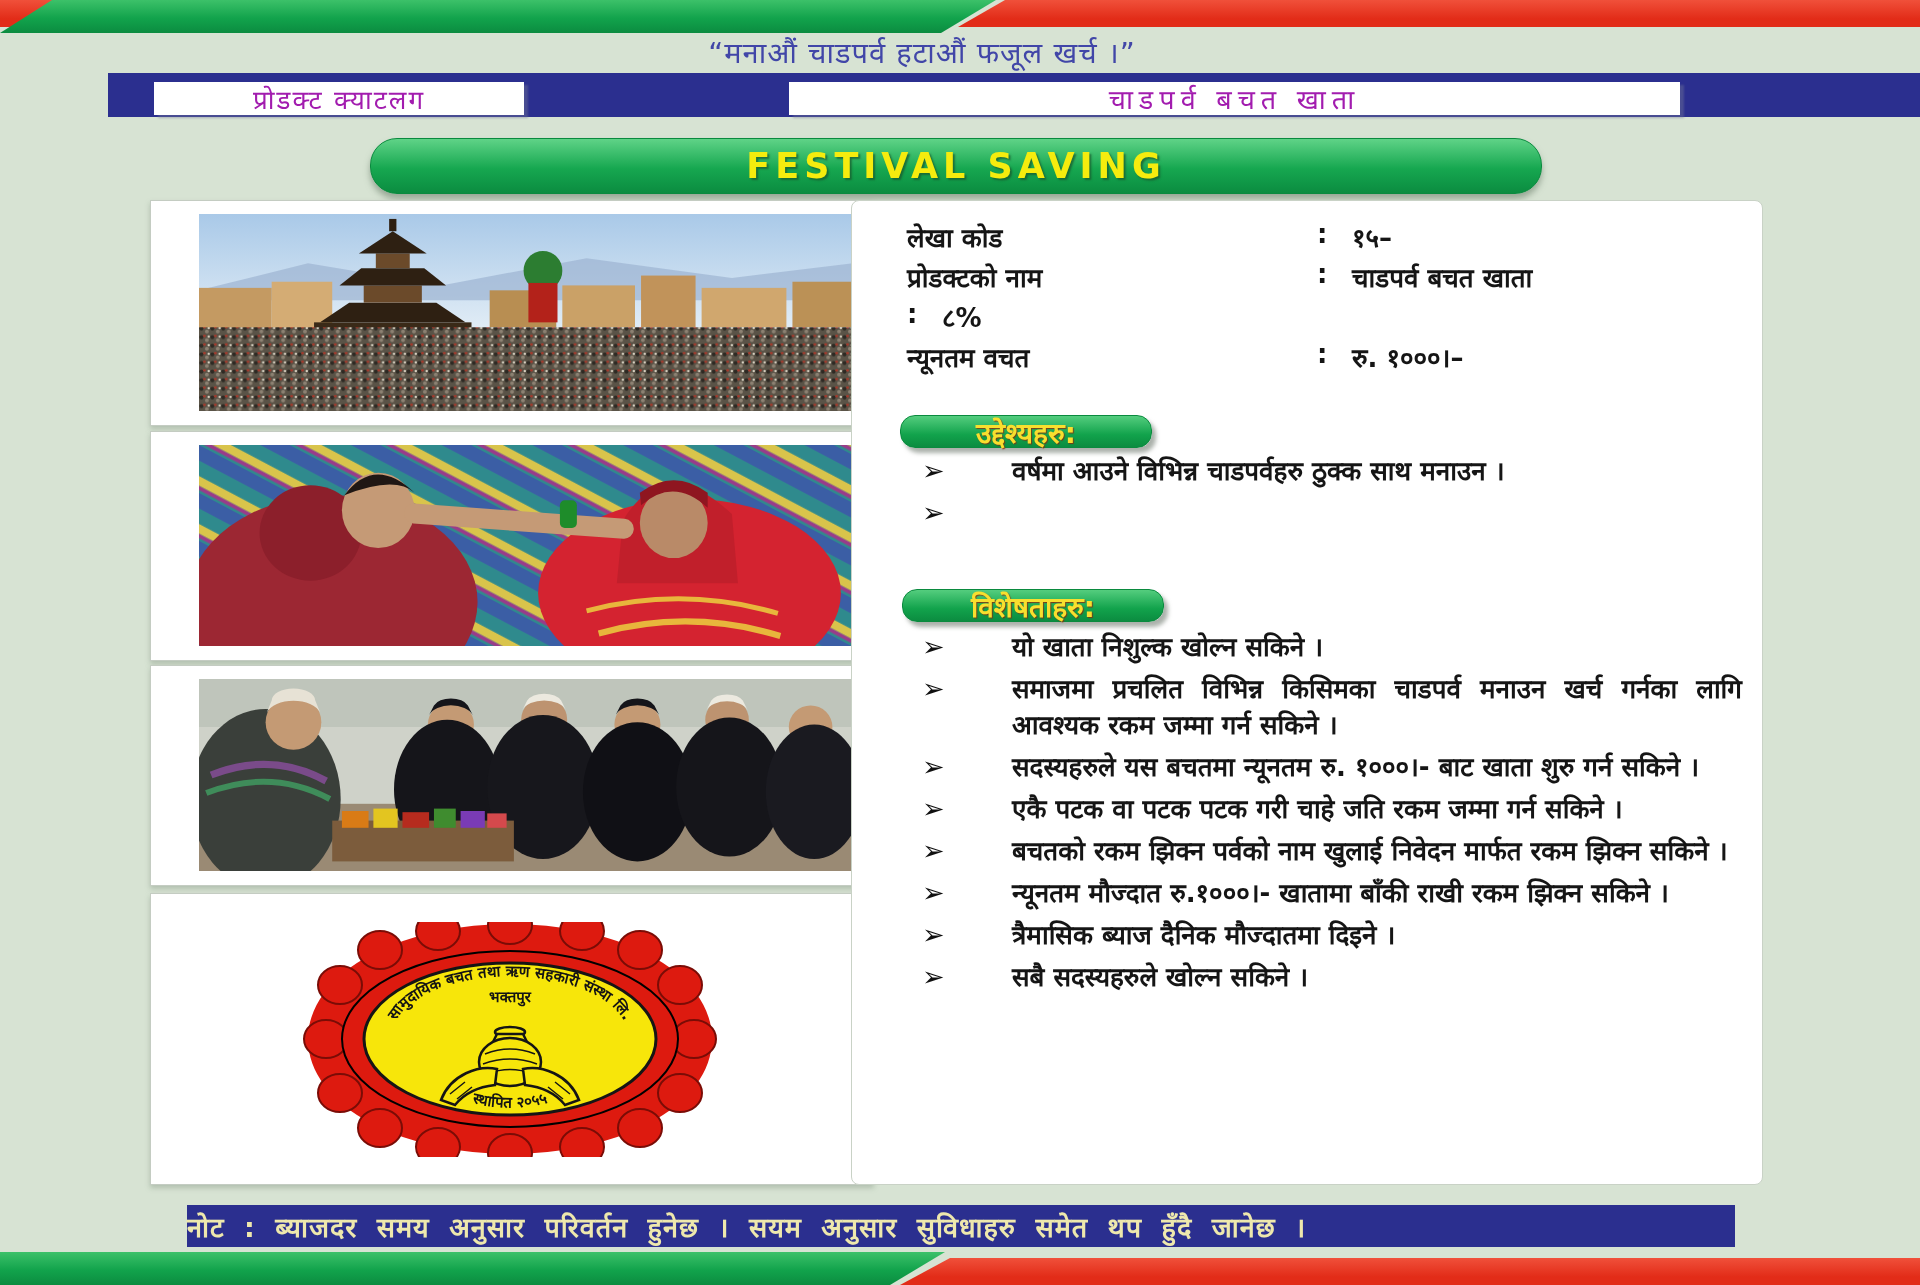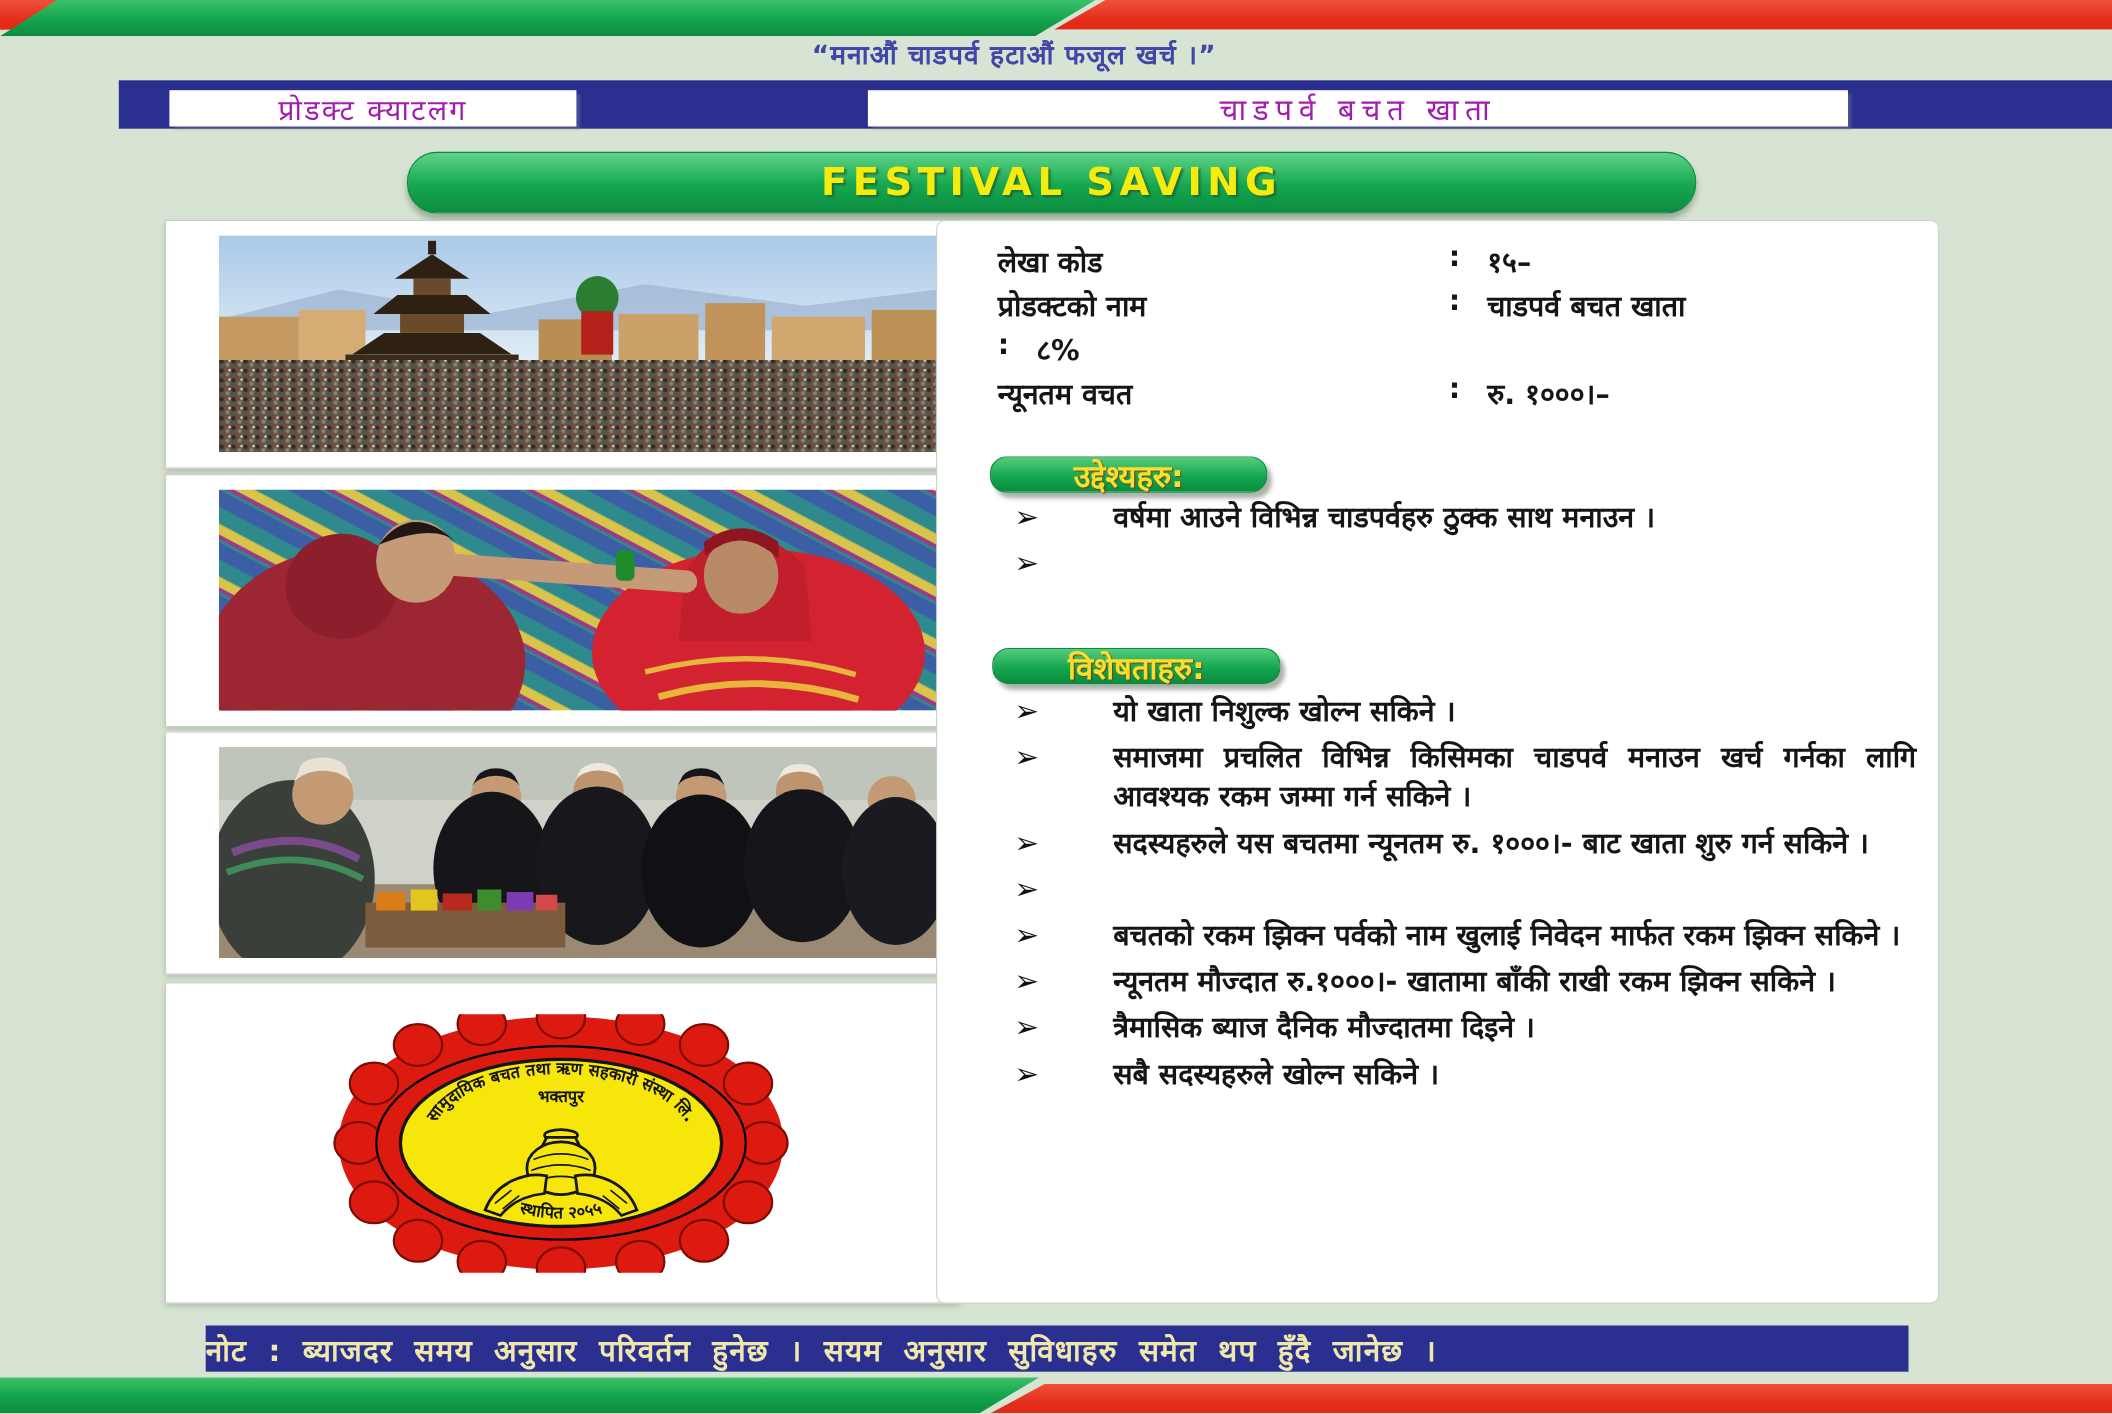--- a/index.html
+++ b/index.html
@@ -14,21 +14,21 @@
   #top-green{left:0;top:0;width:996px;height:33px;
      clip-path:polygon(52px 0,100% 0,calc(100% - 55px) 100%,0 100%);}
   #top-red-right{left:958px;top:0;width:962px;height:27px;
      clip-path:polygon(47px 0,100% 0,100% 100%,0 100%);}
   #bottom-green{left:0;bottom:0;width:945px;height:33px;
      clip-path:polygon(0 0,100% 0,calc(100% - 55px) 100%,0 100%);}
   #bottom-red{left:900px;bottom:0;width:1020px;height:27px;
      clip-path:polygon(50px 0,100% 0,100% 100%,0 100%);}
 
   #slogan{left:222px;top:32px;width:1400px;text-align:center;
-     font-size:24px;font-weight:700;color:#4146a8;letter-spacing:1px;}
+     font-size:29px;font-weight:400;color:#4146a8;letter-spacing:1px;}
 
   #header-bar{left:108px;top:73px;width:1812px;height:44px;background:#2b2f8f;}
   .header-box{position:absolute;background:#ffffff;height:33px;top:82px;
      box-shadow:4px 3px 2px rgba(110,115,150,.45);
      display:flex;align-items:center;justify-content:center;
      font-weight:400;color:#a21caf;}
   #box-left{left:154px;width:370px;font-size:26px;letter-spacing:2px;}
   #box-right{left:789px;width:891px;font-size:27px;letter-spacing:6px;}
 
   #banner{left:370px;top:138px;width:1170px;height:54px;border-radius:27px;
@@ -293,20 +293,21 @@
       <li class="bullet">
         <span class="arrow">➢</span>
         <span class="btext">समाजमा प्रचलित विभिन्न किसिमका चाडपर्व मनाउन खर्च गर्नका लागि आवश्यक रकम जम्मा गर्न सकिने ।</span>
       </li>
       <li class="bullet">
         <span class="arrow">➢</span>
         <span class="btext">सदस्यहरुले यस बचतमा न्यूनतम रु. १०००।- बाट खाता शुरु गर्न सकिने ।</span>
       </li>
       <li class="bullet">
         <span class="arrow">➢</span>
+        <span class="btext">एकै पटक वा पटक पटक गरी चाहे जति रकम जम्मा गर्न सकिने ।</span>
       </li>
       <li class="bullet">
         <span class="arrow">➢</span>
         <span class="btext">बचतको रकम झिक्न पर्वको नाम खुलाई निवेदन मार्फत रकम झिक्न सकिने ।</span>
       </li>
       <li class="bullet">
         <span class="arrow">➢</span>
         <span class="btext">न्यूनतम मौज्दात रु.१०००।- खातामा बाँकी राखी रकम झिक्न सकिने ।</span>
       </li>
       <li class="bullet">

